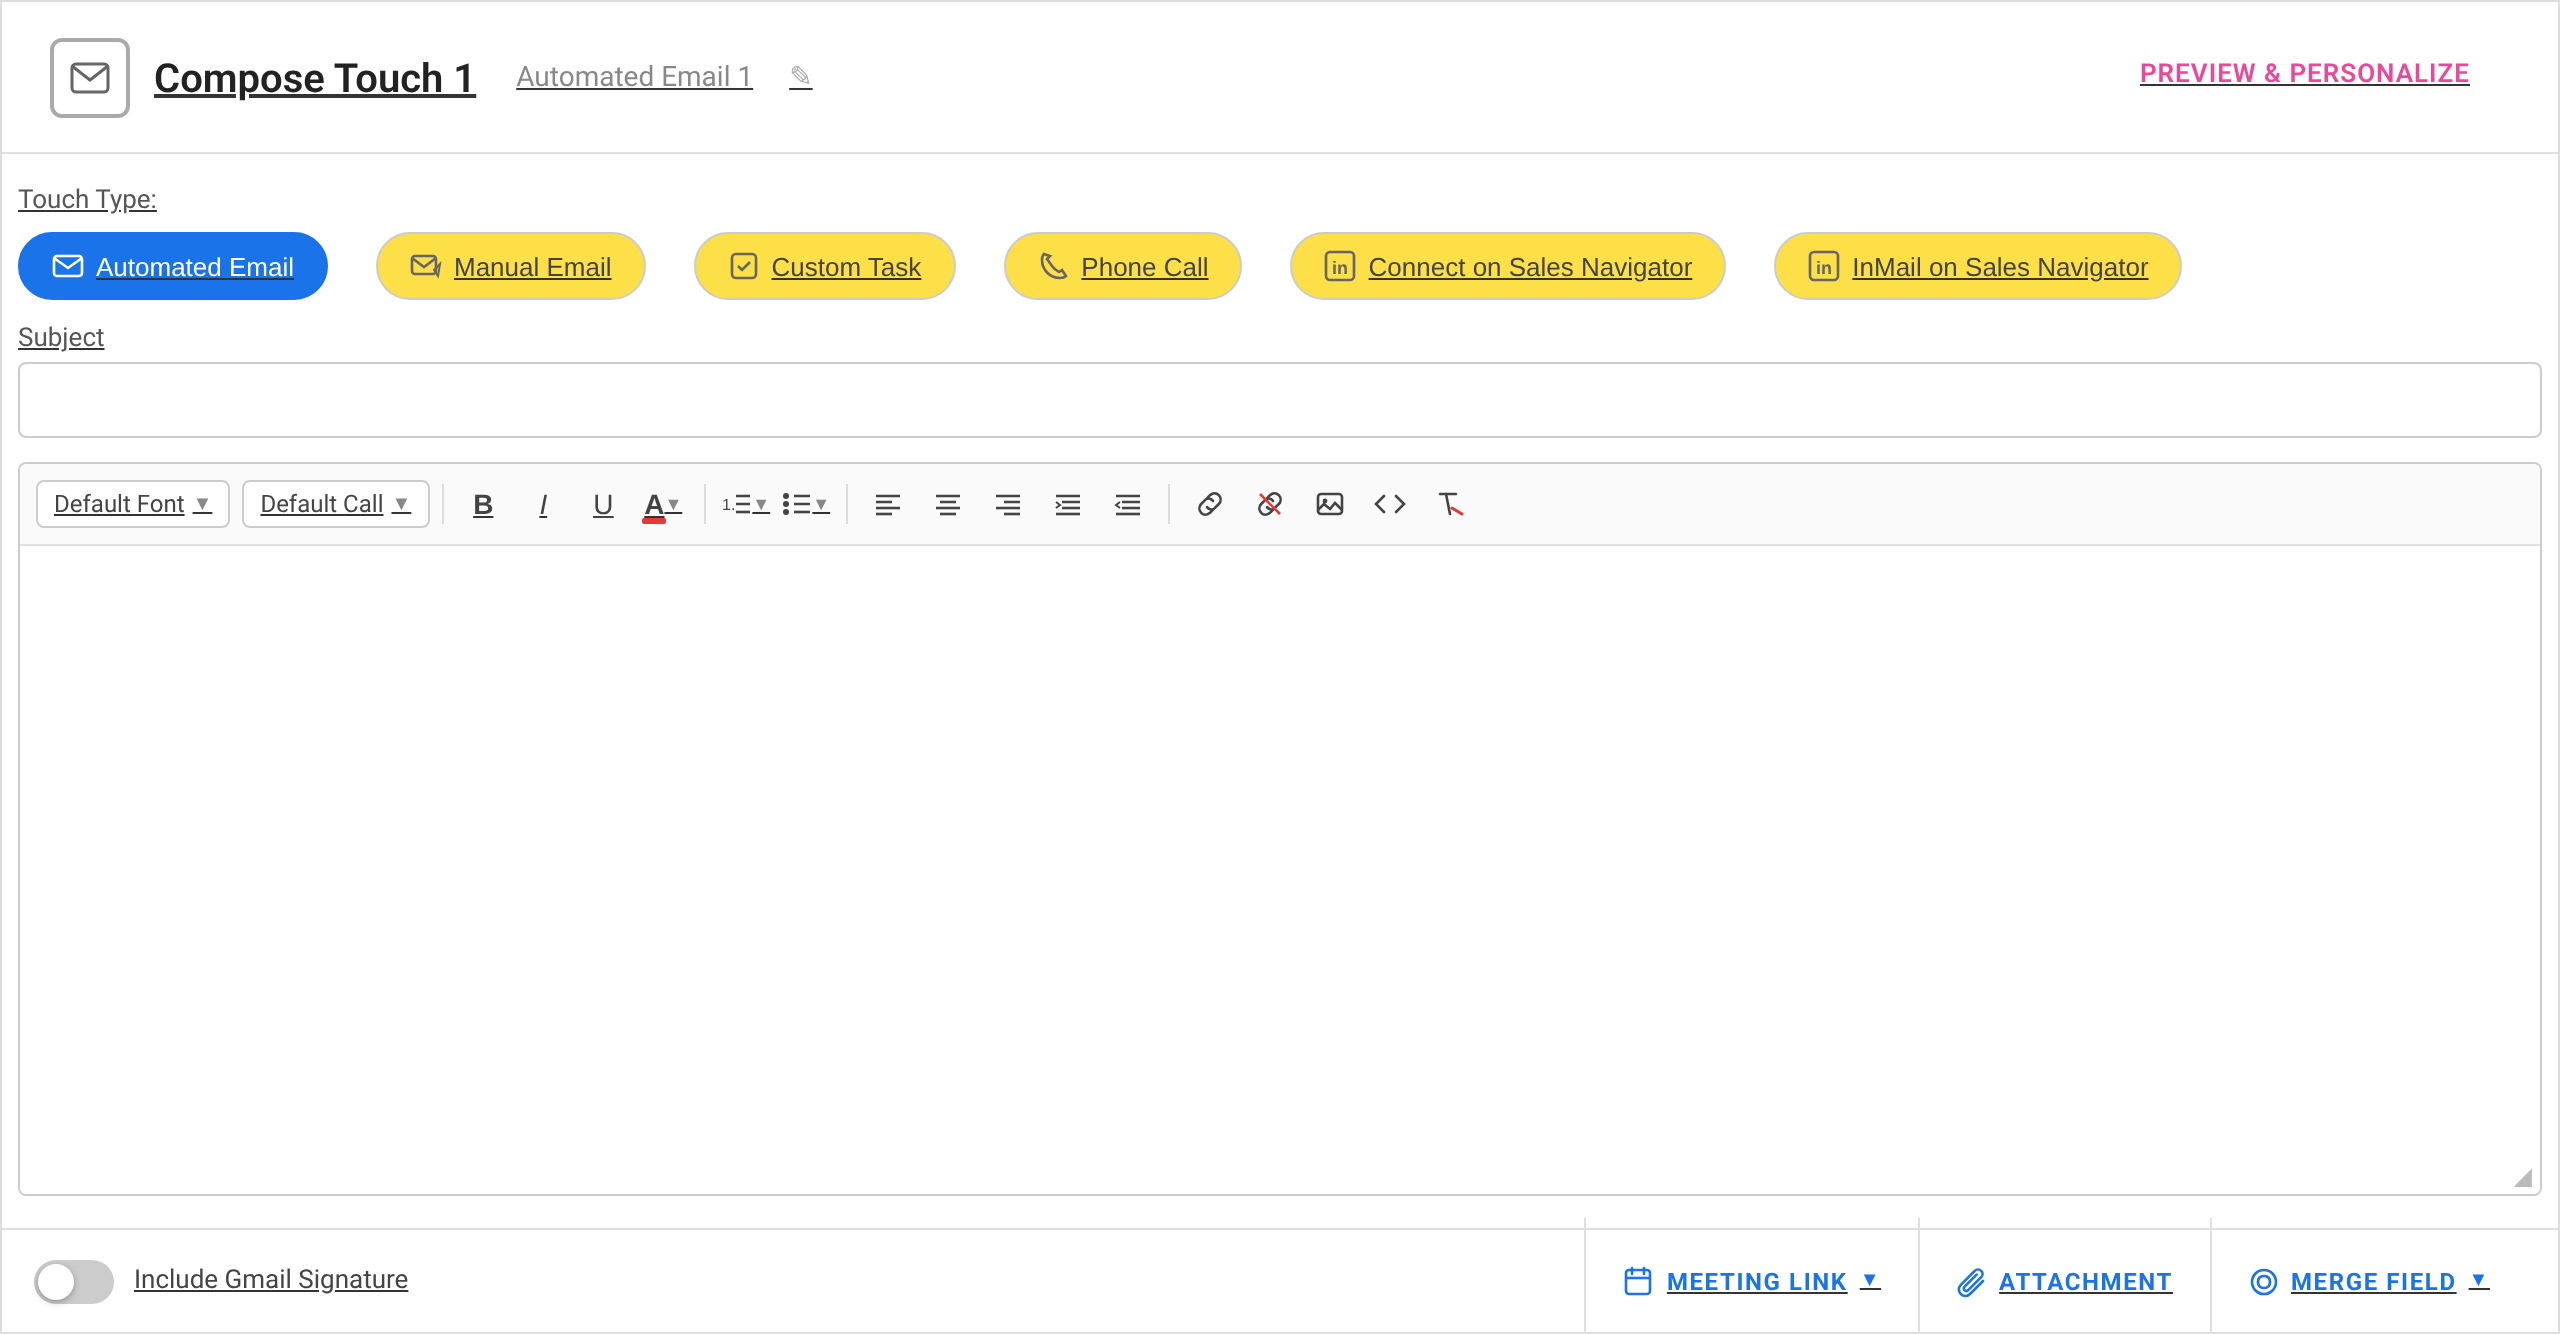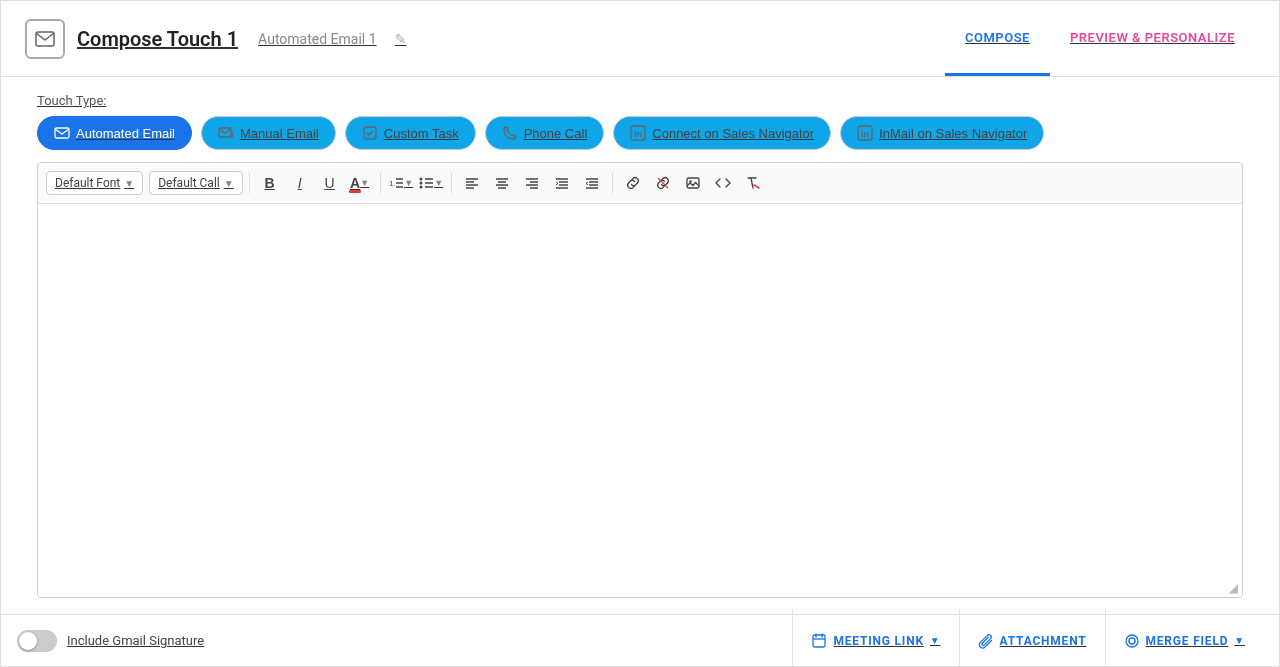--- a/index.html
+++ b/index.html
@@ -12,26 +12,26 @@
     .header-left { display: flex; align-items: center; gap: 12px; }
     .header-icon { width: 40px; height: 40px; border: 2px solid #aaa; border-radius: 6px; display: flex; align-items: center; justify-content: center; color: #555; }
     .page-title { font-size: 20px; font-weight: 600; color: #222; }
     .page-subtitle { font-size: 14px; color: #888; margin-left: 8px; }
     .edit-icon { color: #aaa; margin-left: 6px; cursor: pointer; font-size: 14px; }
     .header-tabs { display: flex; align-items: flex-end; height: 100%; gap: 0; }
     .header-tab { padding: 0 20px; height: 100%; display: flex; align-items: center; font-size: 13px; font-weight: 600; cursor: pointer; color: #ec4899; border-bottom: 3px solid transparent; letter-spacing: 0.5px; text-transform: uppercase; }
     .header-tab.active { color: #1a73e8; border-bottom-color: #1a73e8; }
 
     
-    .body { flex: 1; padding: 16px 36px; display: flex; flex-direction: column; gap: 12px; overflow: hidden; }
+    .body { flex: 1; padding: 16px 8px; display: flex; flex-direction: column; gap: 12px; overflow: hidden; }
 
     
     .touch-type-label { font-size: 13px; color: #555; margin-bottom: 8px; }
-    .touch-type-row { display: flex; flex-wrap: wrap; gap: 9px; align-items: center; }
-    .touch-btn { display: flex; align-items: center; gap: 6px; padding: 8px 16px; border-radius: 20px; border: 1.5px solid #ccc; background: #0ea5e9; font-size: 13px; color: #444; cursor: pointer; white-space: nowrap; }
+    .touch-type-row { display: flex; flex-wrap: wrap; gap: 24px; align-items: center; }
+    .touch-btn { display: flex; align-items: center; gap: 6px; padding: 8px 16px; border-radius: 20px; border: 1.5px solid #ccc; background: #fde047; font-size: 13px; color: #444; cursor: pointer; white-space: nowrap; }
     .touch-btn.active { background: #1a73e8; border-color: #1a73e8; color: #fff; }
     .touch-btn svg { width: 16px; height: 16px; }
 
     
     .subject-section { display: flex; flex-direction: column; gap: 4px; }
     .subject-label { font-size: 13px; color: #555; }
     .subject-input { width: 100%; height: 38px; border: 1px solid #ccc; border-radius: 4px; padding: 0 10px; font-size: 14px; outline: none; }
 
     
     .editor-wrapper { flex: 1; border: 1px solid #ccc; border-radius: 4px; display: flex; flex-direction: column; overflow: hidden; min-height: 0; }
@@ -67,23 +67,20 @@
         <svg width="20" height="16" viewBox="0 0 20 16" fill="none" xmlns="http://www.w3.org/2000/svg">
           <rect x="1" y="1" width="18" height="14" rx="2" stroke="#666" stroke-width="1.5" fill="none"></rect>
           <polyline points="1,2 10,9 19,2" stroke="#666" stroke-width="1.5" fill="none"></polyline>
         </svg>
       </div>
       <span class="page-title">Compose Touch 1</span>
       <span class="page-subtitle">Automated Email 1</span>
       <span class="edit-icon">✎</span>
     </div>
     <div class="header-tabs">
-      <div class="header-tab active">
-        <span>COMPOSE</span>
-      </div>
       <div class="header-tab">
         <span>PREVIEW &amp; PERSONALIZE</span>
       </div>
     </div>
   </div>
 
   <div class="body">
 
     <div>
       <div class="touch-type-label">Touch Type:</div>
@@ -132,20 +129,24 @@
         <button class="touch-btn">
           <svg viewBox="0 0 16 16" fill="none" xmlns="http://www.w3.org/2000/svg">
             <rect x="1" y="1" width="14" height="14" rx="2" stroke="#666" stroke-width="1.3" fill="none"></rect>
             <text x="4" y="12" font-size="9" fill="#666" font-weight="700">in</text>
           </svg>
           <span>InMail on Sales Navigator</span>
         </button>
       </div>
     </div>
 
+    <div class="subject-section">
+      <label class="subject-label">Subject</label>
+      <input class="subject-input" type="text" style="">
+    </div>
 
     <div class="editor-wrapper">
       <div class="toolbar">
 
         <div class="toolbar-select">
           <span>Default Font</span>
           <span class="chevron">▼</span>
         </div>
 
         <div class="toolbar-select" style="margin-left:4px;">

